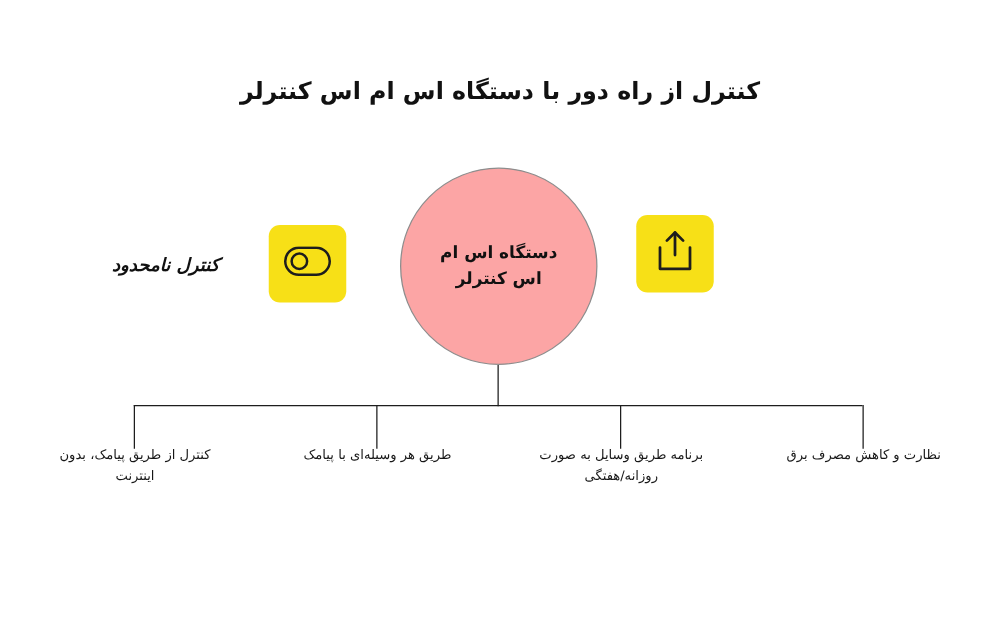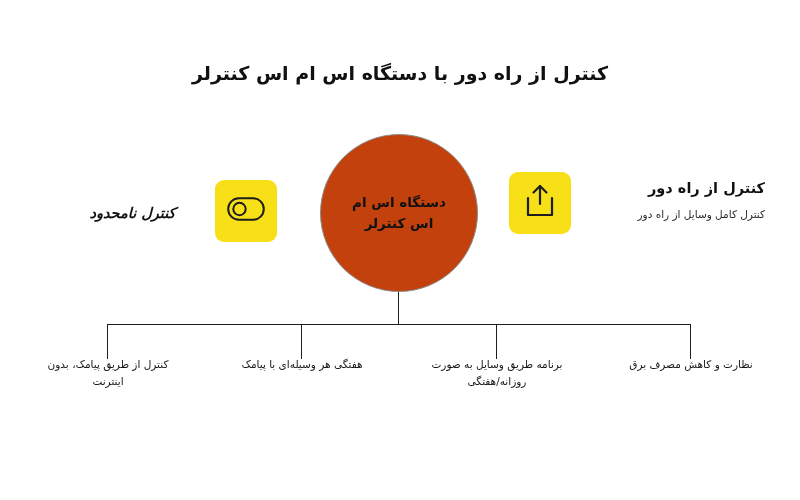--- a/index.html
+++ b/index.html
@@ -34,21 +34,21 @@
   }
 
   
   #center-node {
     position: absolute;
     left: 320px;
     top: 134px;
     width: 158px;
     height: 158px;
     border-radius: 50%;
-    background: #c2410c;
+    background: #fca5a5;
     border: 1.5px solid #8d8d8d;
     box-sizing: border-box;
     display: flex;
     align-items: center;
     justify-content: center;
   }
   #center-label {
     font-size: 13.5px;
     font-weight: bold;
     color: #111111;
@@ -167,31 +167,27 @@
         <path d="M10.5 9.5 L17 3 L23.5 9.5" stroke="#1d1d1d" stroke-width="2.2" fill="none" stroke-linecap="round" stroke-linejoin="round"></path>
         <path d="M5 15 L5 32 L29 32 L29 15" stroke="#1d1d1d" stroke-width="2.2" fill="none" stroke-linejoin="round" stroke-linecap="round"></path>
       </svg>
     </span>
   </div>
 
   <div class="side-block" id="left-block">
     <div class="side-title">کنترل نامحدود</div>
   </div>
 
-  <div class="side-block" id="right-block">
-    <div class="side-title">کنترل از راه دور</div>
-    <div class="side-sub">کنترل کامل وسایل از راه دور</div>
-  </div>
 
   <div class="line" id="stem"></div>
   <div class="line" id="bus"></div>
 
   <div class="branch" style="left:690px;"></div>
   <div class="branch" style="left:496px;"></div>
   <div class="branch" style="left:301px;"></div>
   <div class="branch" style="left:107px;"></div>
 
   <div class="bottom-item" style="left:617px;">نظارت و کاهش مصرف برق</div>
   <div class="bottom-item" style="left:423px;">برنامه طریق وسایل به صورت روزانه/هفتگی</div>
-  <div class="bottom-item" style="left:228px;">هفتگی هر وسیله‌ای با پیامک</div>
+  <div class="bottom-item" style="left:228px;">طریق هر وسیله‌ای با پیامک</div>
   <div class="bottom-item" style="left:34px;">کنترل از طریق پیامک، بدون اینترنت</div>
 
 </div>
 
 </body></html>

